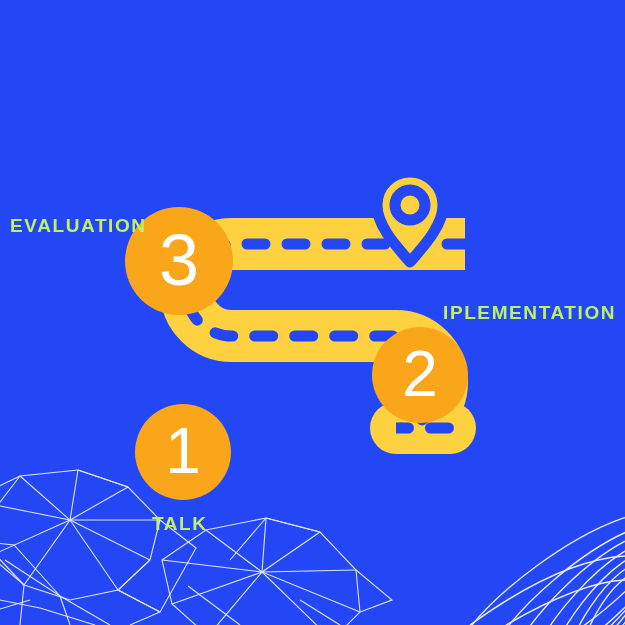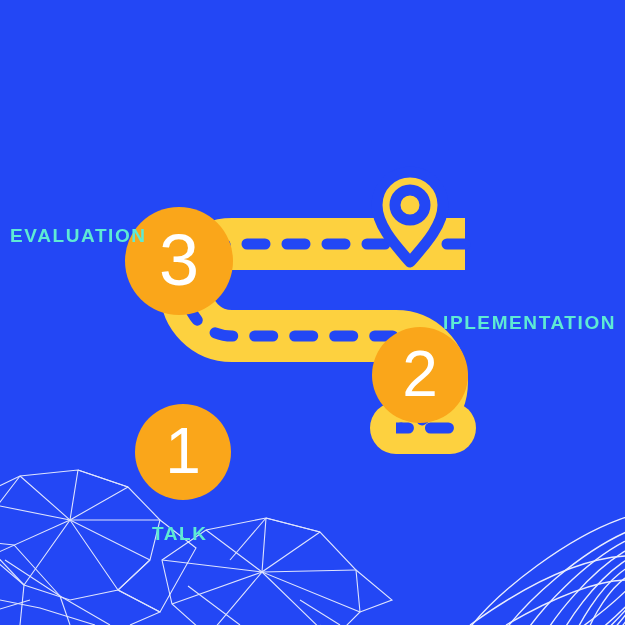--- a/index.html
+++ b/index.html
@@ -18,29 +18,28 @@
     position: absolute;
     inset: 0;
     background: #2347f5;
   }
   .layer {
     position: absolute;
     inset: 0;
   }
   .label {
     position: absolute;
-    color: #5eead4;
+    color: #bef264;
     font-family: "Liberation Sans", sans-serif;
     font-weight: 700;
     font-size: 19px;
     letter-spacing: 1.6px;
     text-transform: uppercase;
     white-space: nowrap;
     line-height: 1;
-    margin-top: 10px;
   }
   #label-evaluation { left: 10px;  top: 216px; }
   #label-implementation { left: 443px; top: 303px; text-align: right; }
   #label-talk { left: 152px; top: 514px; }
 
   .step-circle {
     position: absolute;
     border-radius: 50%;
     background: #faa61a;
     display: flex;

